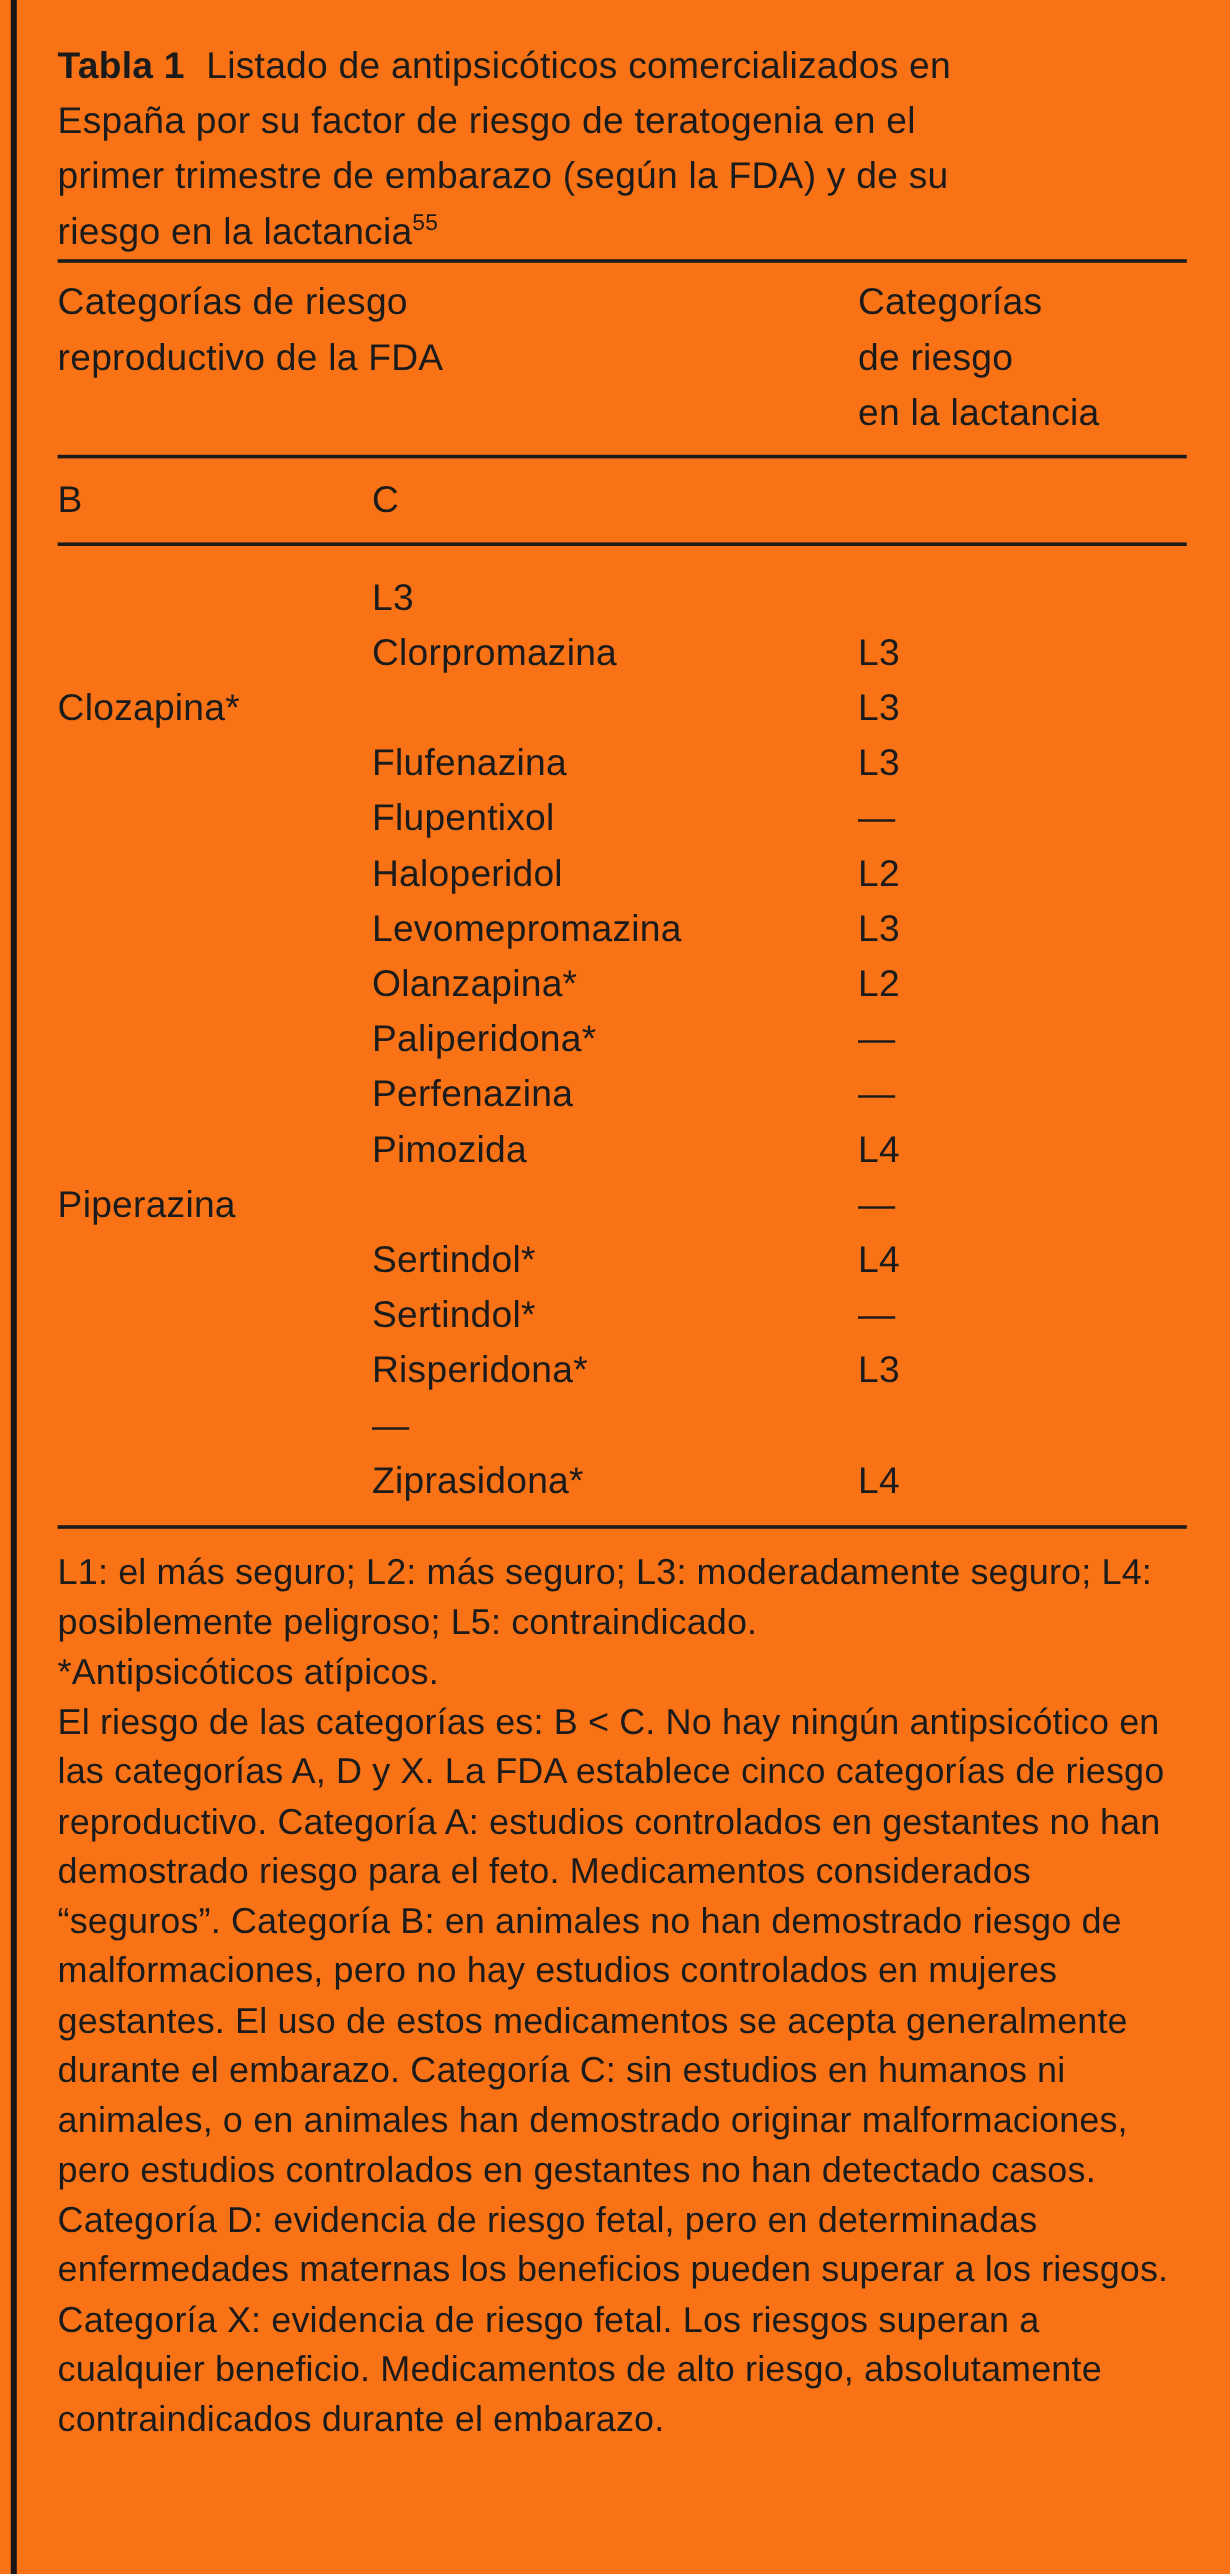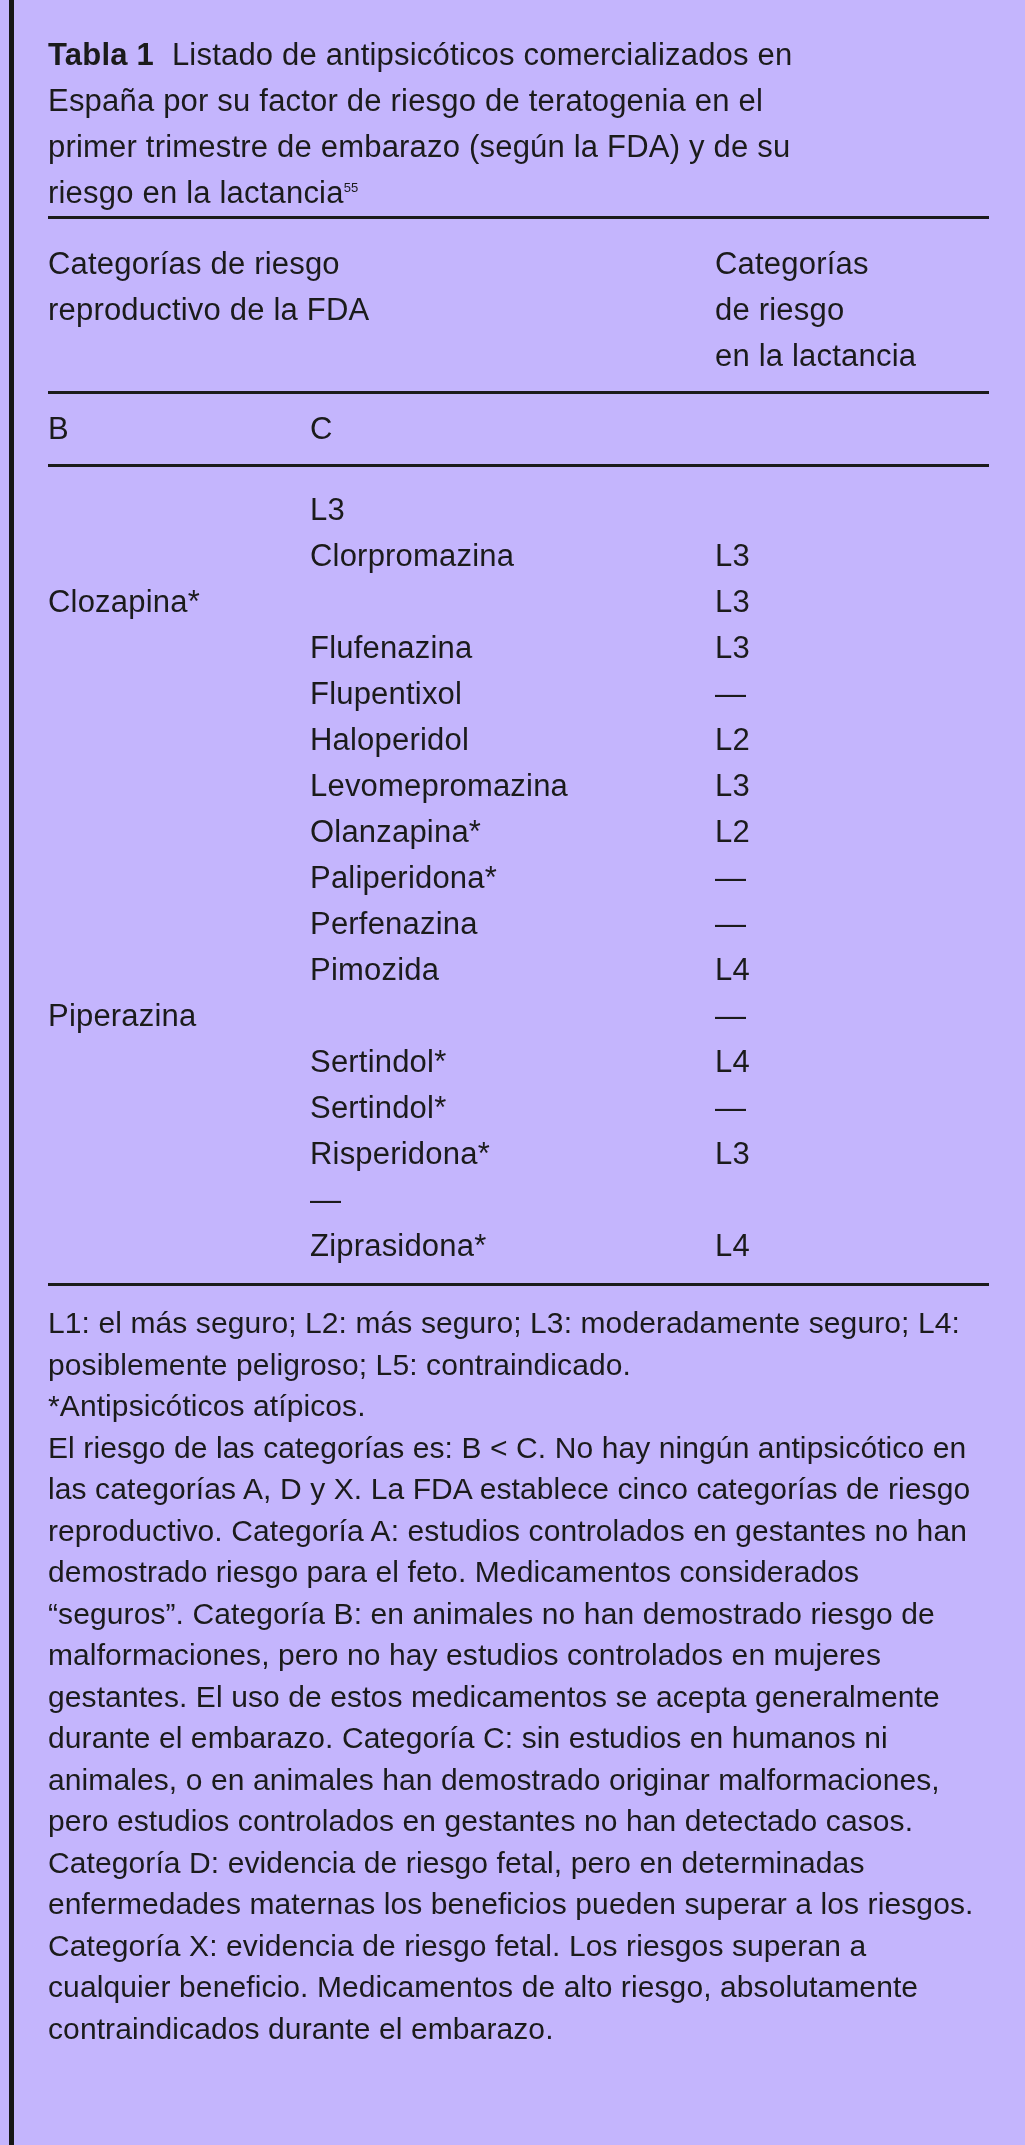--- a/index.html
+++ b/index.html
@@ -3,21 +3,21 @@
 <meta charset="utf-8">
 <style>
   * { margin: 0; padding: 0; box-sizing: border-box; }
   html, body { background: #ffffff; }
   body { font-family: "Liberation Sans", "DejaVu Sans", sans-serif; }
 
   .page {
     position: relative;
     width: 1025px;
     min-height: 2145px;
-    background: #c4b5fd;
+    background: #f97316;
     color: #1b1b1b;
     overflow: hidden;
   }
 
   .col-rule {
     position: absolute;
     left: 9px;
     top: 0;
     bottom: 0;
     width: 5px;
@@ -28,35 +28,35 @@
 
   .pre { white-space: pre-line; }
 
   .title {
     font-size: 31px;
     line-height: 46px;
     letter-spacing: 0.2px;
     margin-top: 8px;
   }
   .title-label { font-weight: 700; padding-right: 18px; }
-  sup.ref { font-size: 13px; line-height: 0; vertical-align: super; }
+  sup.ref { font-size: 19px; line-height: 0; vertical-align: super; }
 
   hr.rule {
     border: none;
     border-top: 3px solid #1b1b1b;
     margin: 0;
   }
   .rule-title { margin-top: 22px; }
 
   .head-row {
     display: grid;
     grid-template-columns: 667px 1fr;
     font-size: 31px;
     line-height: 46px;
-    padding: 22px 0 12px 0;
+    padding: 10px 0 12px 0;
     letter-spacing: 0.2px;
   }
 
   .subhead-row {
     display: grid;
     grid-template-columns: 262px 1fr;
     font-size: 31px;
     line-height: 46px;
     padding: 12px 0 12px 0;
   }

